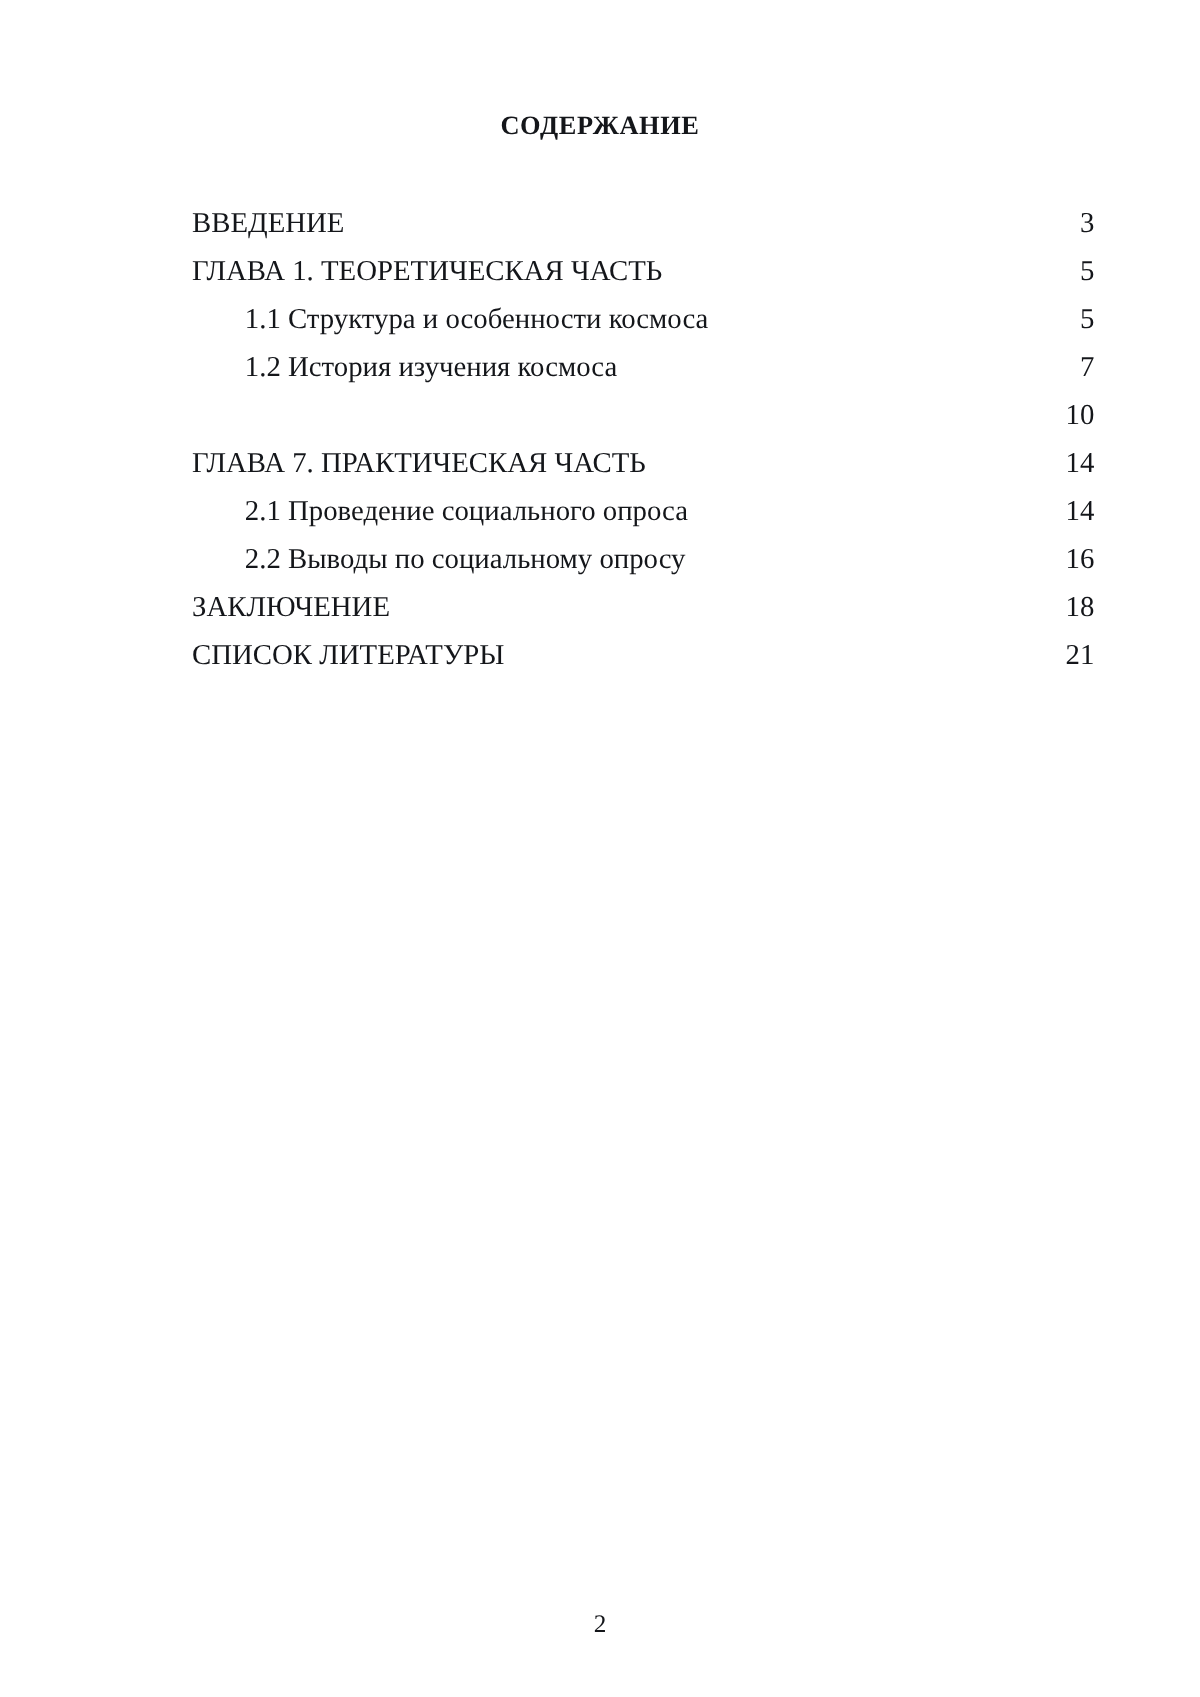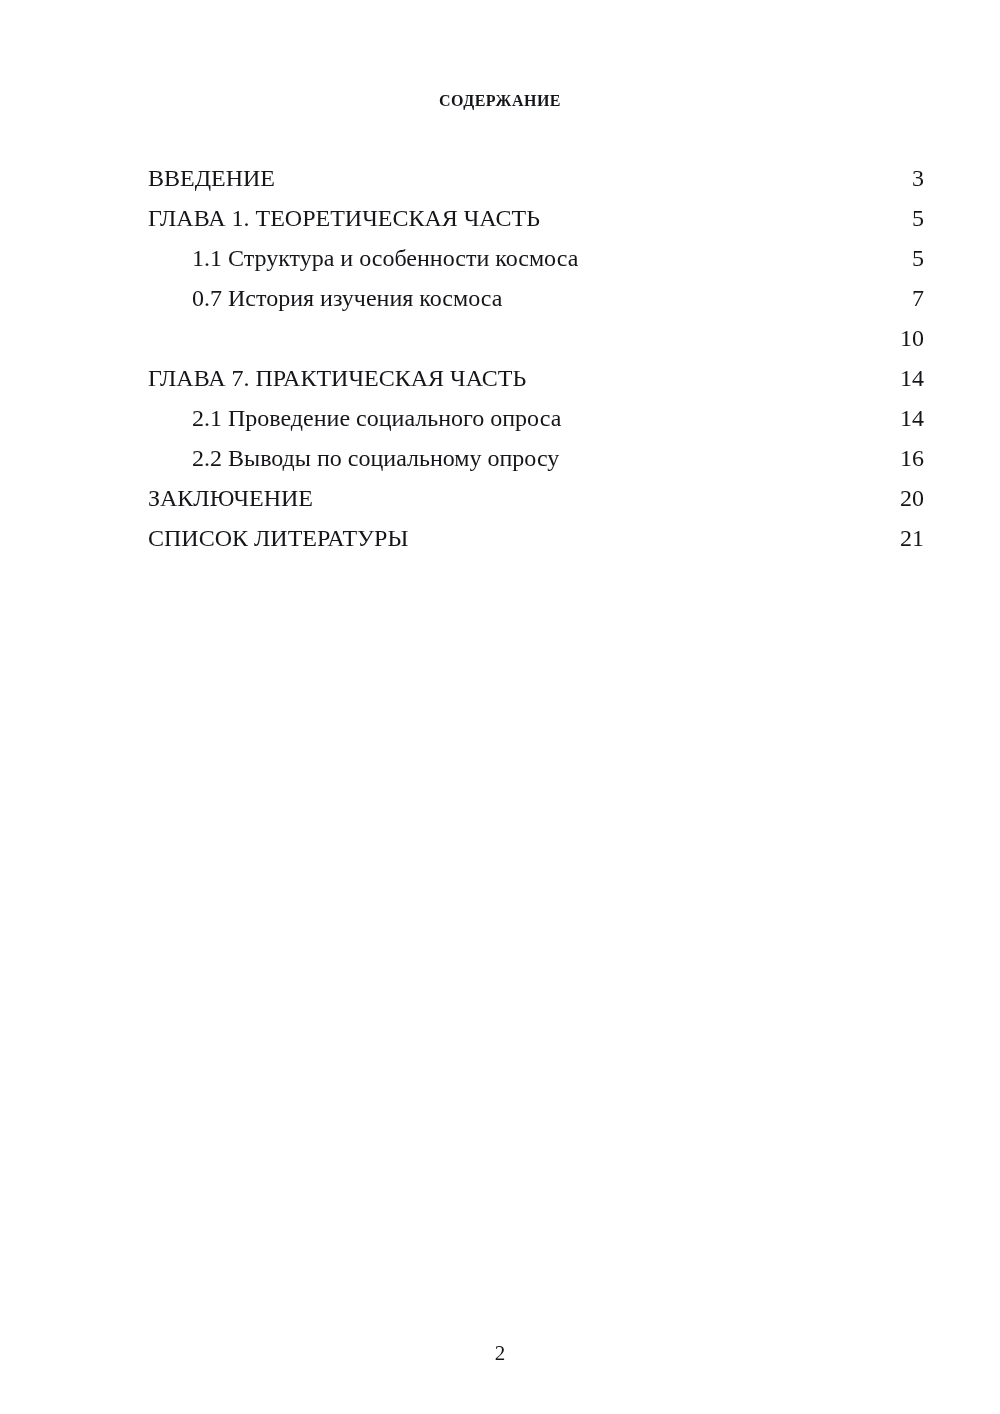--- a/index.html
+++ b/index.html
@@ -16,27 +16,27 @@
     overflow: hidden;
   }
   .page {
     position: absolute;
     inset: 0;
     padding: 0;
   }
   .doc-title {
     text-align: center;
     font-weight: bold;
-    font-size: 16px;
+    font-size: 22px;
     letter-spacing: 0.5px;
     margin-top: 92px;
     margin-bottom: 0;
   }
   .toc {
-    margin: 4px;
+    margin: 16px;
     padding: 0;
     list-style: none;
     margin-top: 48px;
   }
   .toc-entry {
     display: flex;
     align-items: baseline;
     font-size: 24px;
     line-height: 1.0;
     padding: 8px 0 8px 0;
@@ -88,21 +88,21 @@
         <span class="label">ГЛАВА 1. ТЕОРЕТИЧЕСКАЯ ЧАСТЬ</span>
         <span class="filler"></span>
         <span class="page-num">5</span>
       </li>
       <li class="toc-entry level-2">
         <span class="label">1.1 Структура и особенности космоса</span>
         <span class="filler"></span>
         <span class="page-num">5</span>
       </li>
       <li class="toc-entry level-2">
-        <span class="label">0.7 История изучения космоса</span>
+        <span class="label">1.2 История изучения космоса</span>
         <span class="filler"></span>
         <span class="page-num">7</span>
       </li>
       <li class="toc-entry level-2">
         <span class="filler"></span>
         <span class="page-num">10</span>
       </li>
       <li class="toc-entry level-1">
         <span class="label">ГЛАВА 7. ПРАКТИЧЕСКАЯ ЧАСТЬ</span>
         <span class="filler"></span>
@@ -114,21 +114,21 @@
         <span class="page-num">14</span>
       </li>
       <li class="toc-entry level-2">
         <span class="label">2.2 Выводы по социальному опросу</span>
         <span class="filler"></span>
         <span class="page-num">16</span>
       </li>
       <li class="toc-entry level-1">
         <span class="label">ЗАКЛЮЧЕНИЕ</span>
         <span class="filler"></span>
-        <span class="page-num">20</span>
+        <span class="page-num">18</span>
       </li>
       <li class="toc-entry level-1">
         <span class="label">СПИСОК ЛИТЕРАТУРЫ</span>
         <span class="filler"></span>
         <span class="page-num">21</span>
       </li>
     </ul>
 
   <div class="footer-page">2</div>
 </div>

